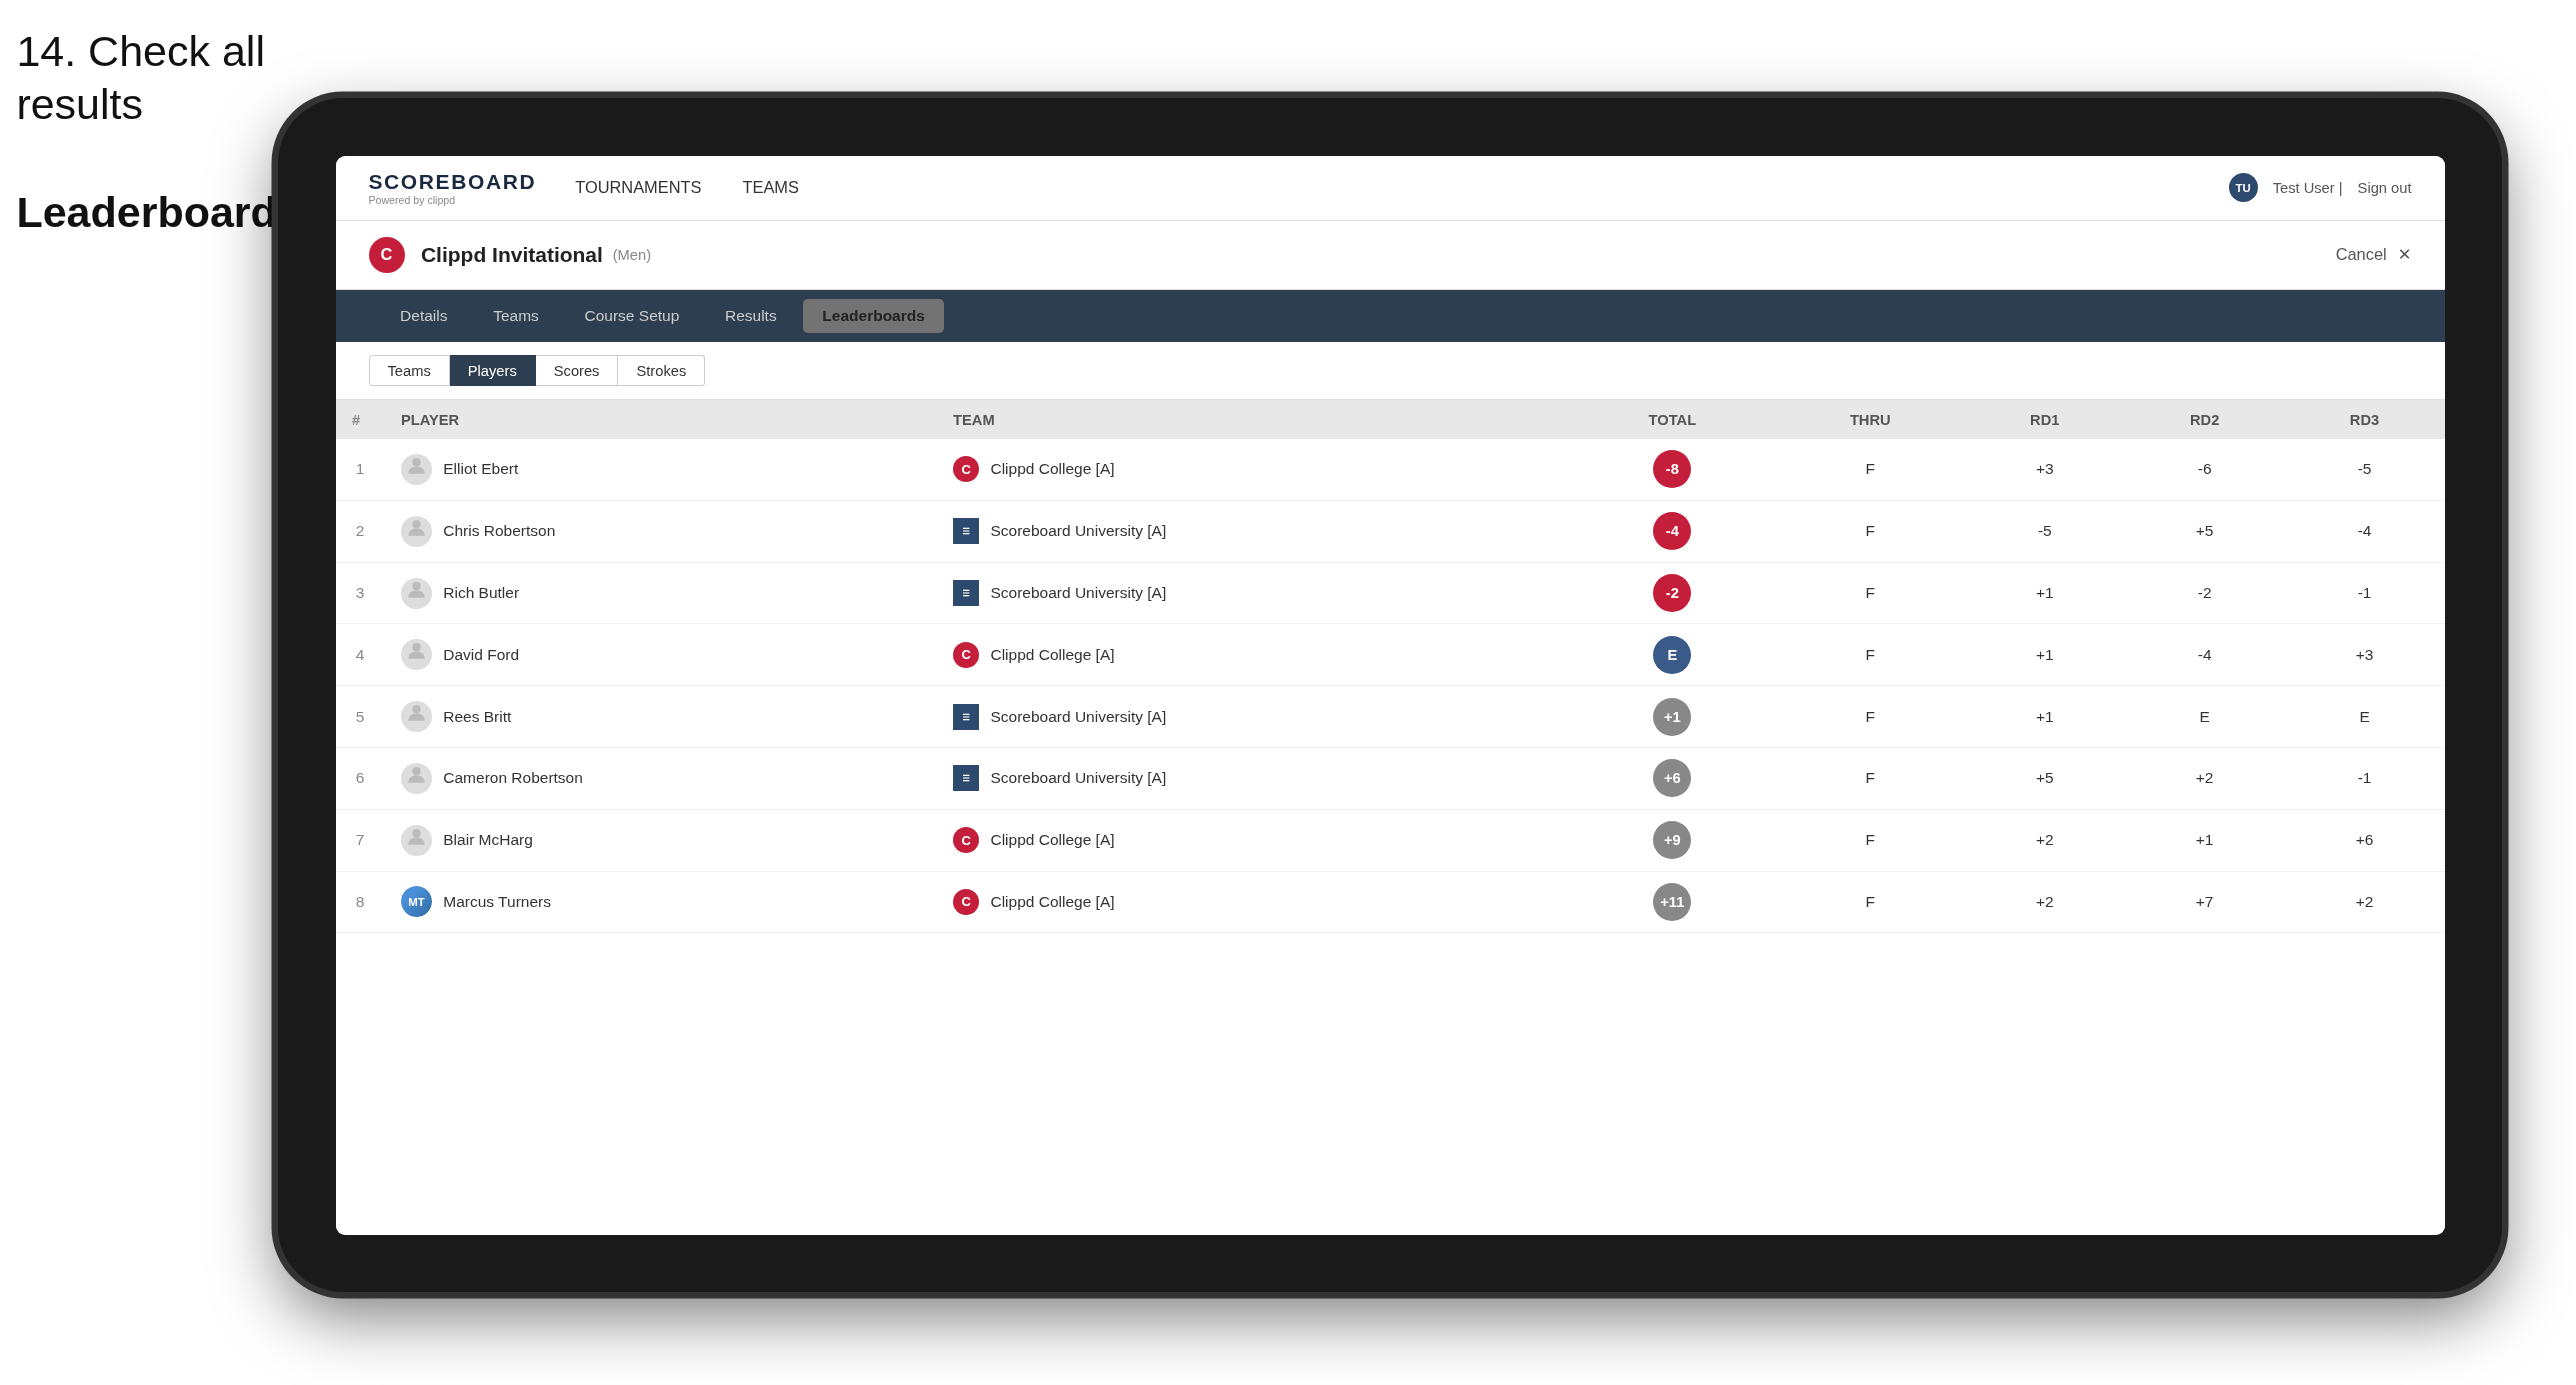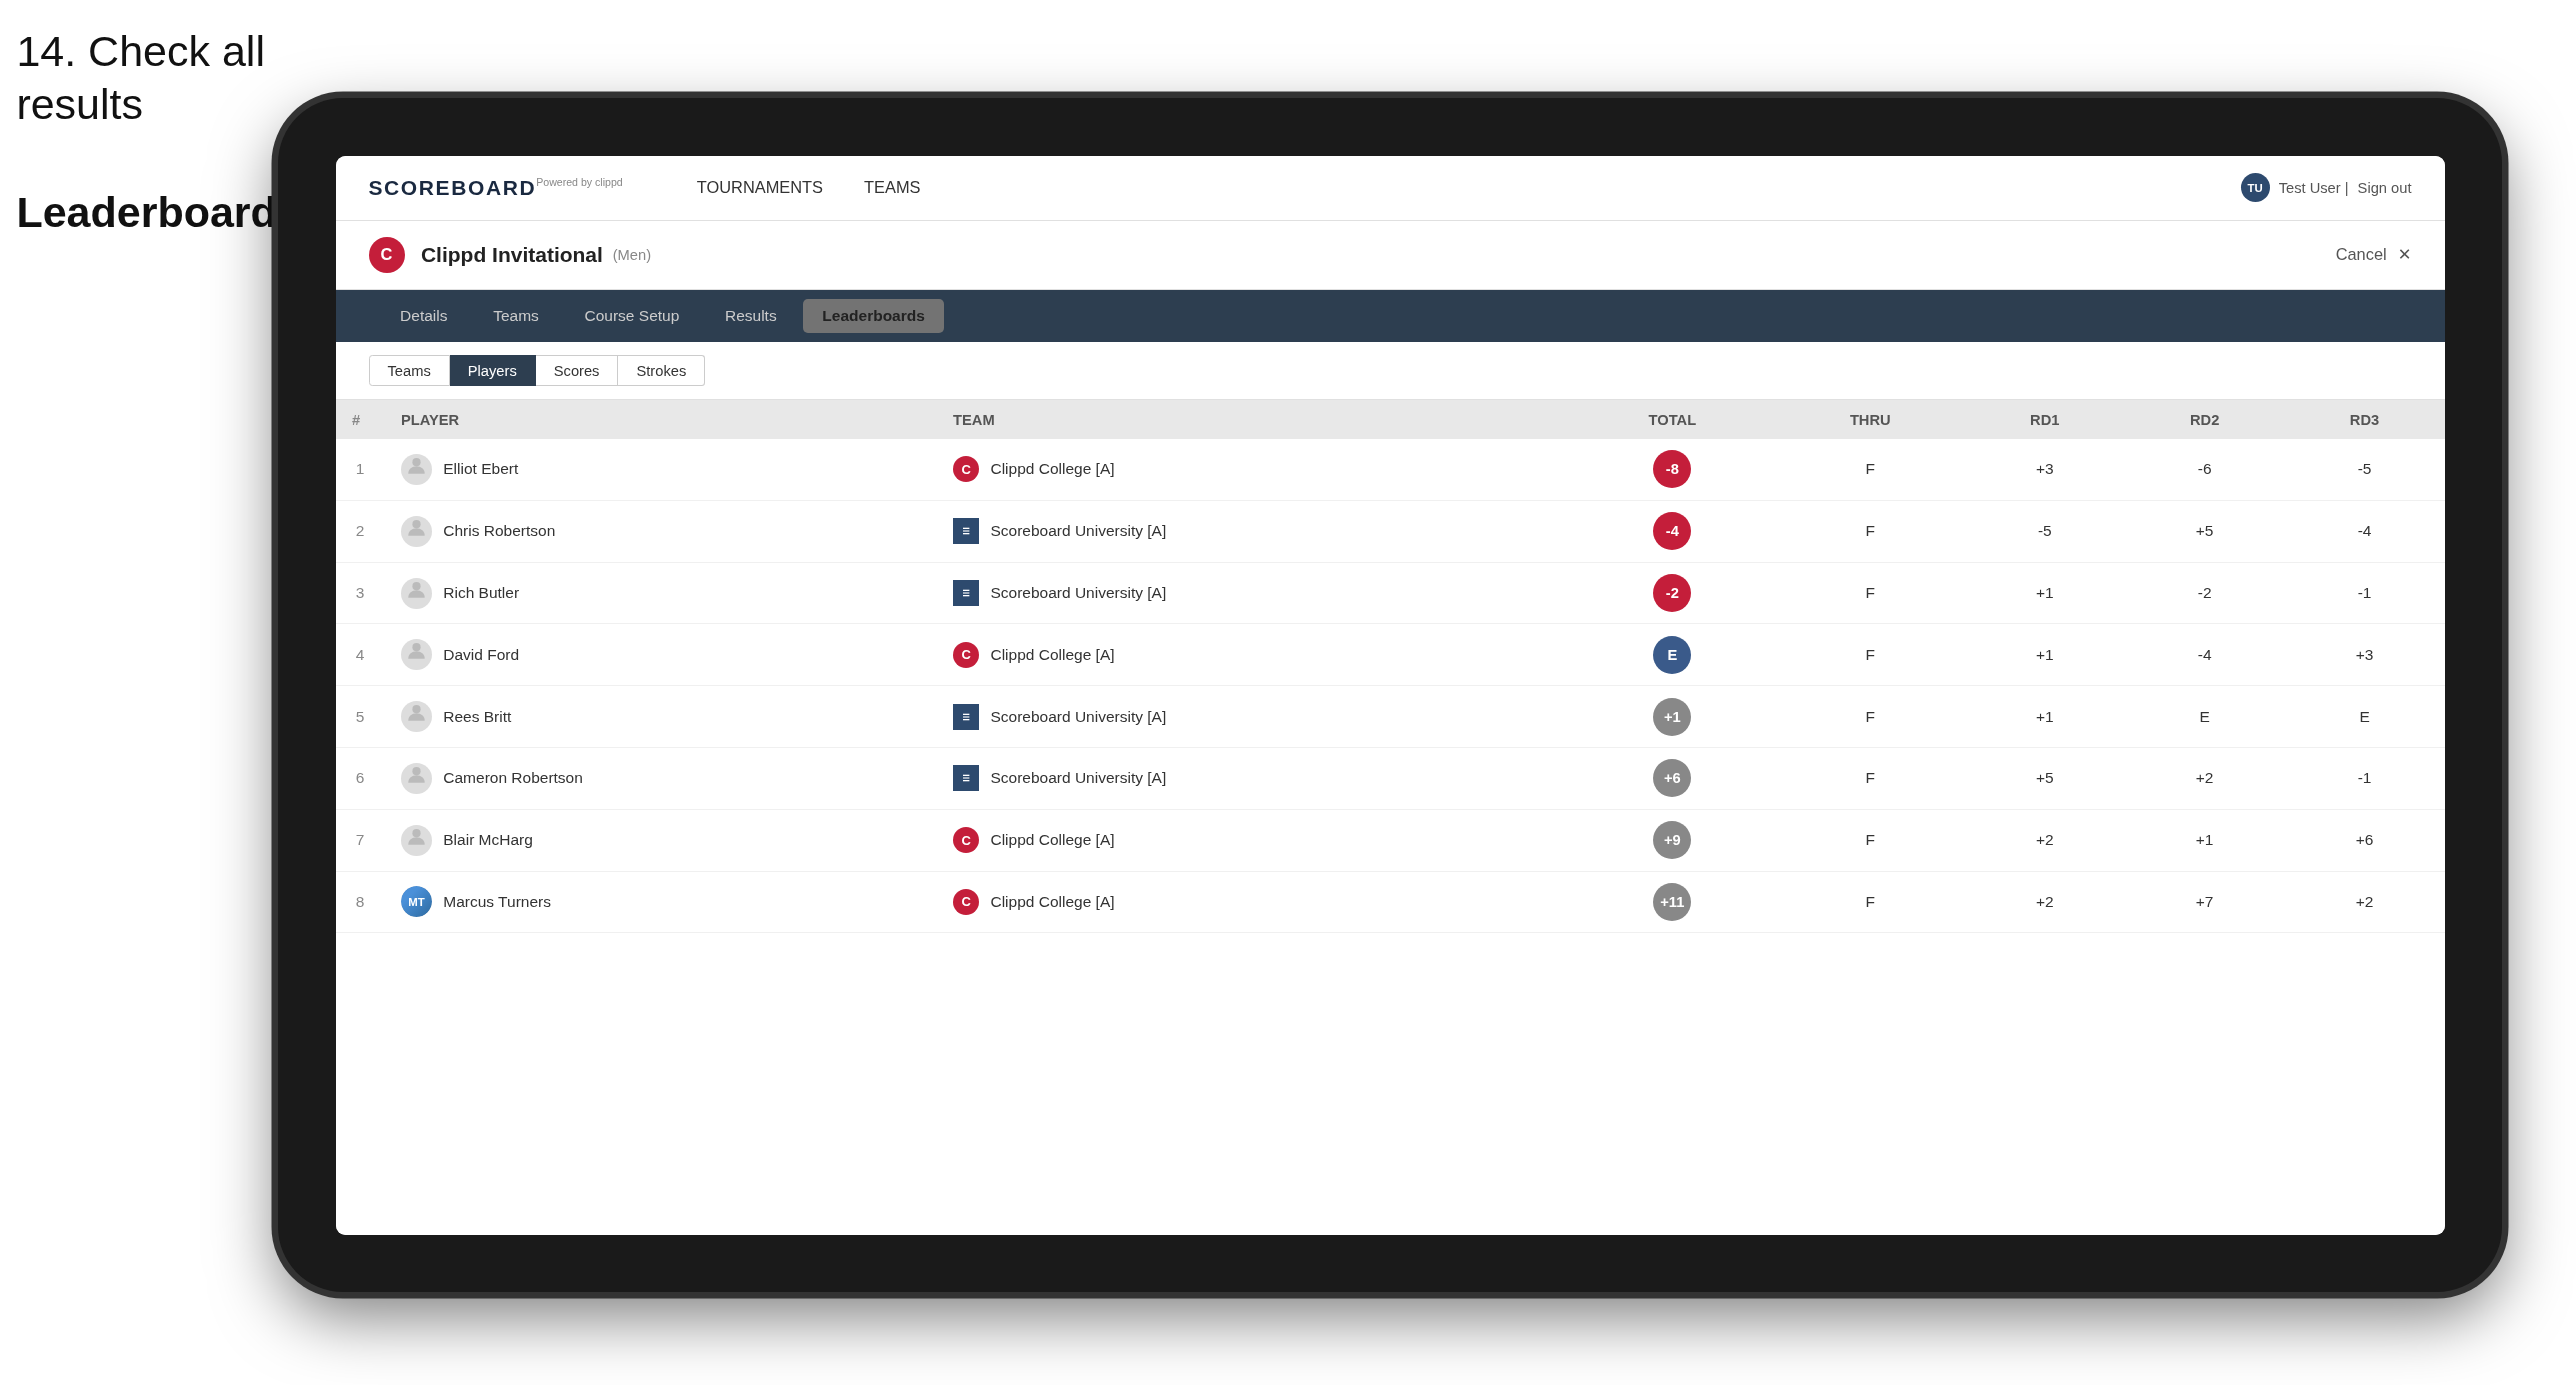--- a/index.html
+++ b/index.html
@@ -65,22 +65,22 @@
       height: 65px;
       display: flex;
       align-items: center;
       padding: 0 33px;
       border-bottom: 0.8px solid #e0e0e0;
       flex-shrink: 0;
     }
 
     .logo-area {
       display: flex;
-      flex-direction: row;
-      margin-right: 74px;
+      flex-direction: column;
+      margin-right: 39px;
     }
 
     .logo-text {
       font-size: 21px;
       font-weight: 800;
       letter-spacing: 1.6px;
       color: #1a2940;
     }
 
     .logo-sub {
@@ -99,21 +99,21 @@
       color: #333;
       font-weight: 500;
       text-decoration: none;
       cursor: pointer;
       padding: 3.3px 0;
     }
 
     .nav-right {
       display: flex;
       align-items: center;
-      gap: 9px;
+      gap: 15px;
       font-size: 14.7px;
       color: #555;
       justify-content: flex-end;
     }
 
     .user-avatar-nav {
       width: 29px;
       height: 29px;
       background: #2d4a6e;
       border-radius: 50%;

